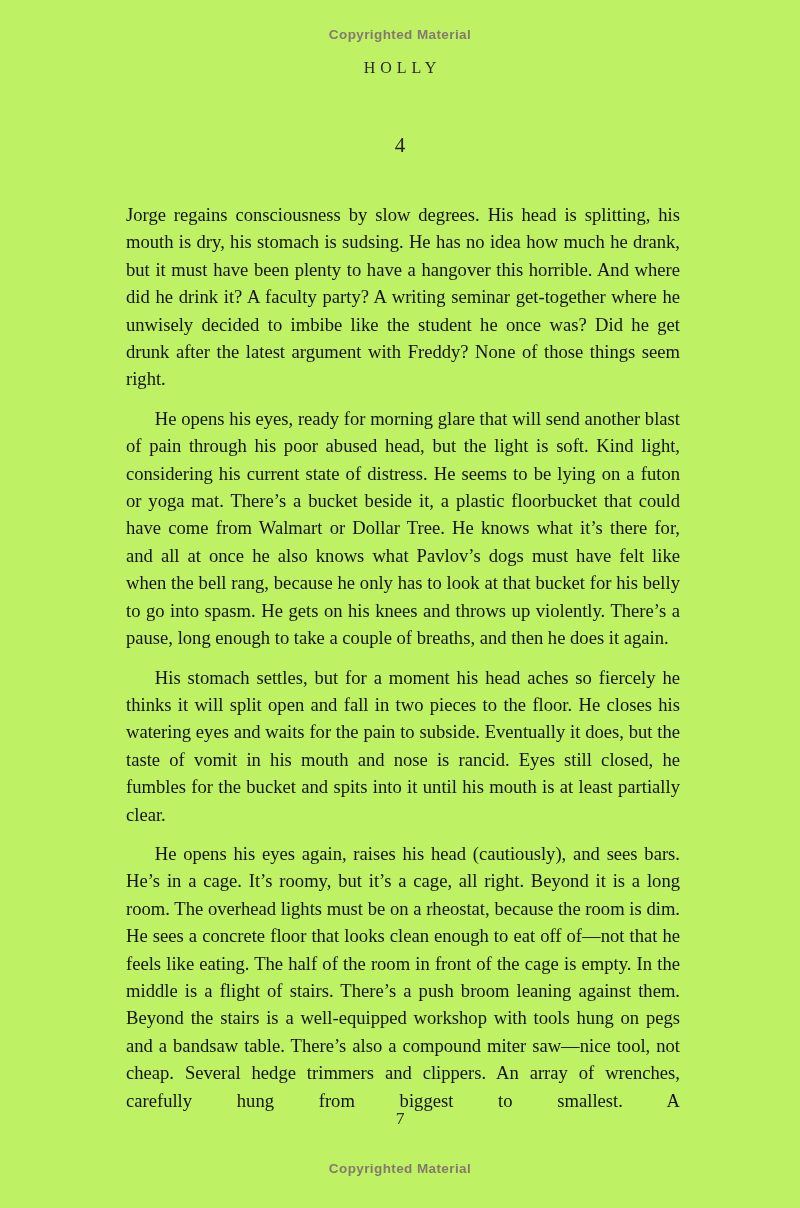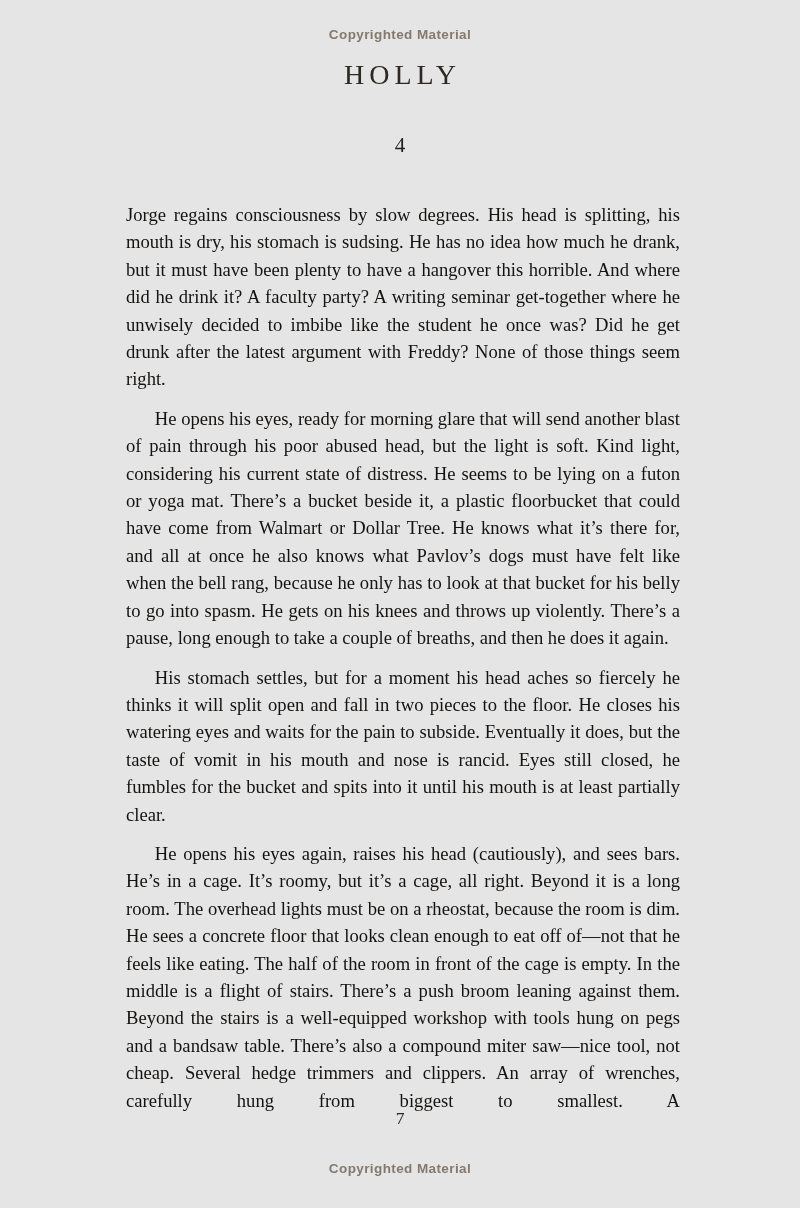--- a/index.html
+++ b/index.html
@@ -4,21 +4,21 @@
 <style>
   html, body {
     margin: 0;
     padding: 0;
     background: #ffffff;
   }
   .page {
     position: relative;
     width: 800px;
     height: 1208px;
-    background: #e5e5e5;
+    background: #bef264;
     font-family: "Liberation Serif", serif;
     color: #151311;
     overflow: hidden;
   }
   .notice {
     position: absolute;
     left: 0;
     width: 100%;
     text-align: center;
     font-family: "Liberation Sans", sans-serif;
@@ -29,21 +29,21 @@
   }
   .notice-top { top: 27px; }
   .notice-bottom { top: 1161px; }
   .book-title {
     position: absolute;
     top: 59px;
     left: 0;
     width: 100%;
     text-align: center;
     font-family: "Liberation Serif", serif;
-    font-size: 28px;
+    font-size: 16px;
     font-weight: 400;
     letter-spacing: 5px;
     color: #2c2824;
     text-indent: 5px; 
   }
   .chapter-number {
     position: absolute;
     top: 133px;
     left: 0;
     width: 100%;

